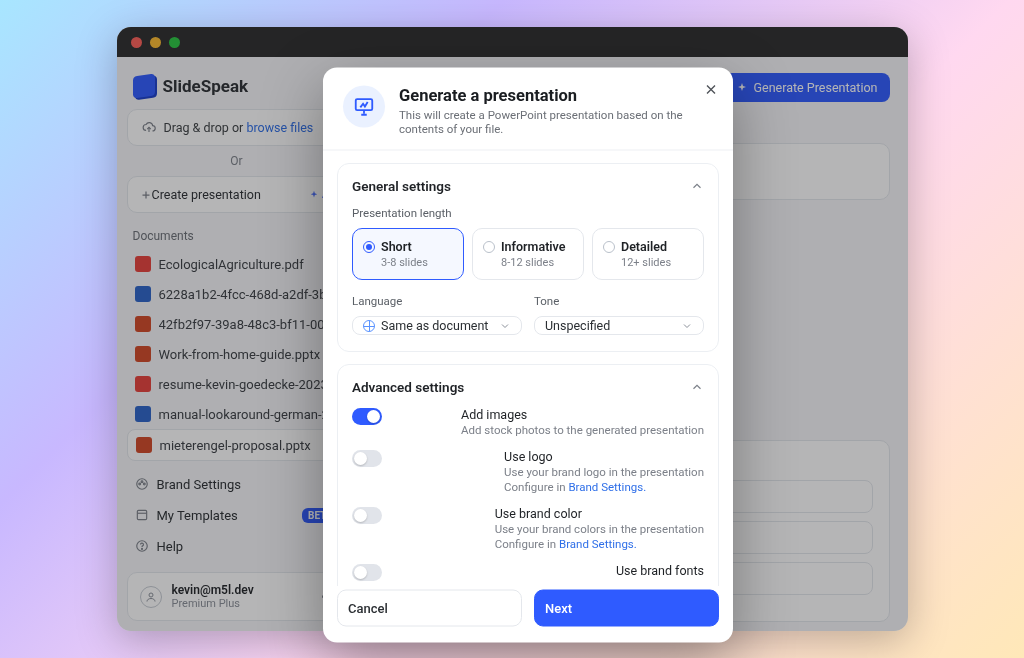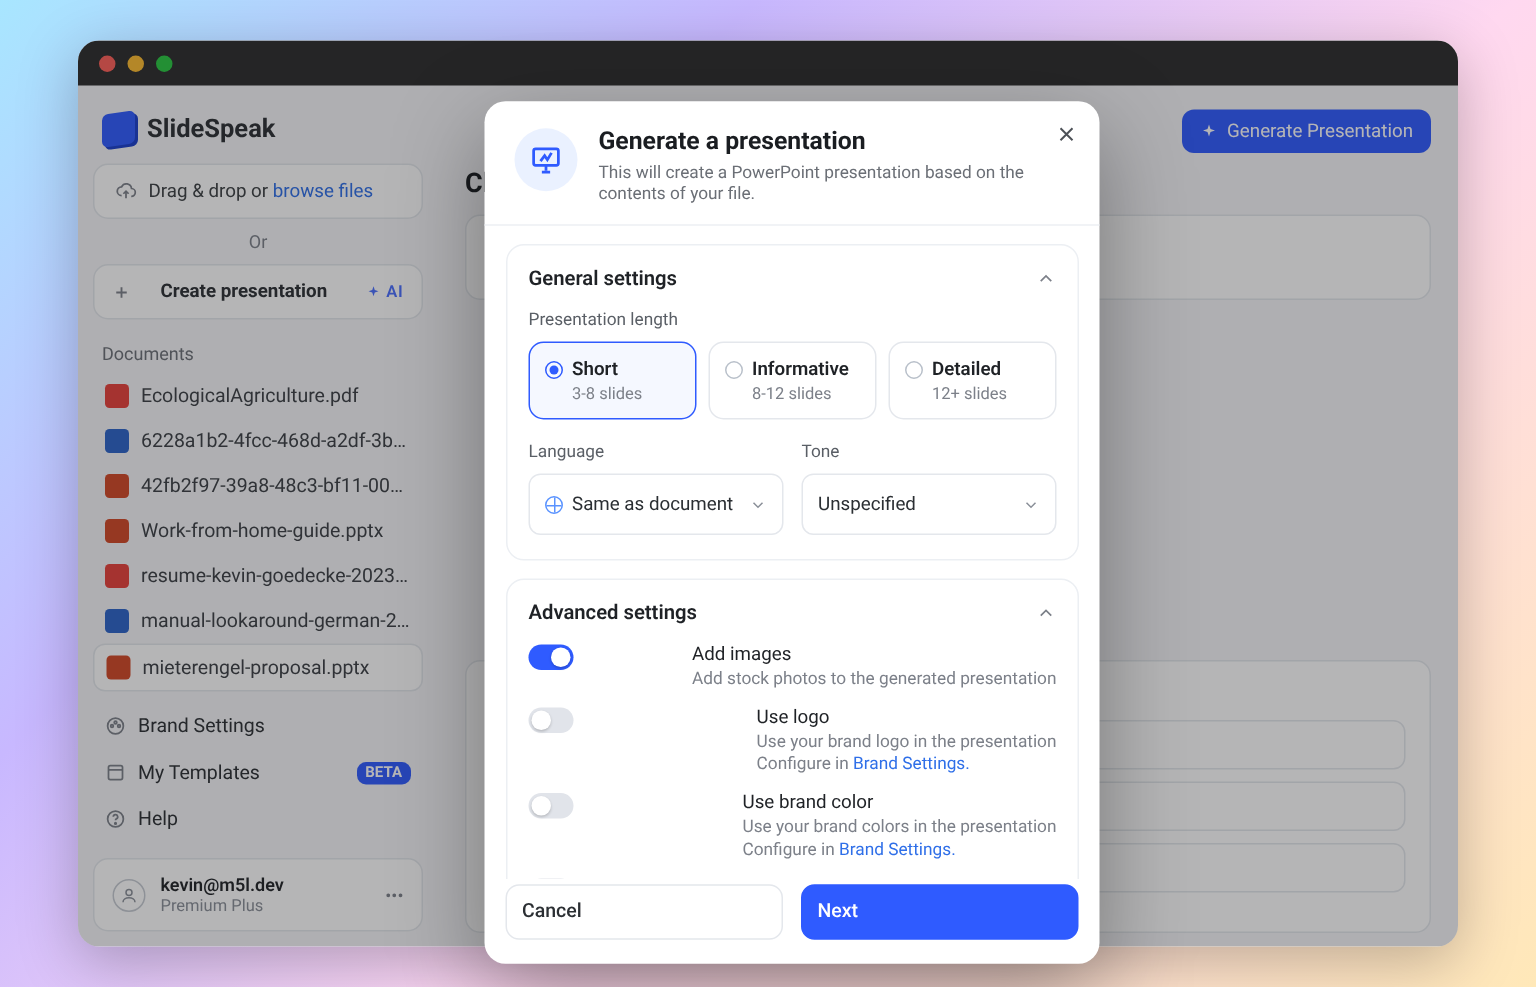--- a/index.html
+++ b/index.html
@@ -3,21 +3,21 @@
 <meta charset="utf-8">
 <style>
   * { box-sizing: border-box; margin: 0; padding: 0; font-family: -apple-system, BlinkMacSystemFont, "Segoe UI", Roboto, Helvetica, Arial, sans-serif; }
   body {
     width: 1024px; height: 658px; overflow: hidden;
     background: linear-gradient(135deg, #a8e6ff 0%, #c8b8ff 30%, #ffd8f0 60%, #ffe8b8 100%);
     display: flex; align-items: center; justify-content: center;
     position: relative;
   }
   .window {
-    width: 920px; height: 604px;
+    width: 791px; height: 604px;
     background: #f6f7f9;
     border-radius: 14px;
     overflow: hidden;
     box-shadow: 0 10px 40px rgba(0,0,0,.25);
     position: relative;
   }
   .titlebar {
     height: 30px; background: #2b2b2b;
     display: flex; align-items: center; padding: 0 14px; gap:8px;
   }
@@ -38,21 +38,21 @@
     padding:10px 14px; font-size:12.5px; color:#3c4043;
     display:flex; align-items:center; gap:8px;
   }
   .upload-box a{color:#2f6fe8;}
   .or { text-align:center; color:#7c8089; font-size:12px; margin:8px 0;}
   .create-box {
     background:#fff; border:1px solid #e4e7ec; border-radius:10px;
     padding:10px 12px; font-size:12.5px;
     display:flex; align-items:center; justify-content:space-between;
   }
-  .create-left{display:flex;align-items:center;gap:20px;font-weight:bold;}
+  .create-left{display:flex;align-items:center;gap:0;}
   .ai-chip{ color:#4b6fff; font-size:11px; font-weight:600; letter-spacing:.5px; display:flex; align-items:center; gap:3px;}
   .section-label { color:#6b6f76; font-size:12px; margin:16px 4px 6px 6px;}
   .doclist { display:flex; flex-direction:column; }
   .docitem {
     display:flex; align-items:center; gap:8px;
     padding:7px 8px; border-radius:8px; font-size:13px; color:#3b3f44;
     white-space:nowrap; overflow:hidden; text-overflow:ellipsis;
     cursor:default;
   }
   .docitem.selected{ background:#fff; border:1px solid #e4e7ec;}
@@ -130,21 +130,21 @@
   .radio-card.selected{ border-color:#2f5bff; background:#f5f8ff;}
   .radio-top{display:flex; align-items:center; gap:6px;}
   .rdot{width:12px;height:12px;border-radius:50%;border:1.5px solid #b9c0ca; position:relative;}
   .selected .rdot{border-color:#2f5bff;}
   .selected .rdot::after{content:'';position:absolute;inset:2px;border-radius:50%;background:#2f5bff;}
   .rlabel{font-size:12.5px; font-weight:600; color:#1f2226;}
   .rsub{font-size:11px; color:#7c8089; padding-left:18px;}
   .select-row{display:flex; gap:12px; margin-top:14px;}
   .select-col{flex:1;}
   .select{
-    border:1px solid #e4e7ec; border-radius:8px; padding:12px 10px;
+    border:1px solid #e4e7ec; border-radius:8px; padding:1px 10px;
     display:flex; align-items:center; gap:6px; font-size:12.5px; color:#2b2f33;
   }
   .chev{margin-left:auto; color:#8a8f98;}
   .globe{width:12px;height:12px;border:1.3px solid #5a93ff;border-radius:50%;position:relative;}
   .globe::before{content:'';position:absolute;left:50%;top:0;bottom:0;border-left:1px solid #5a93ff;}
   .globe::after{content:'';position:absolute;top:50%;left:0;right:0;border-top:1px solid #5a93ff;}
 
   .toggle-row{display:flex; gap:2px; margin-bottom:12px;justify-content:space-between;}
   .toggle{
     width:30px;height:17px;border-radius:20px;background:#e1e4ea;position:relative;flex:0 0 30px;margin-top:1px;

